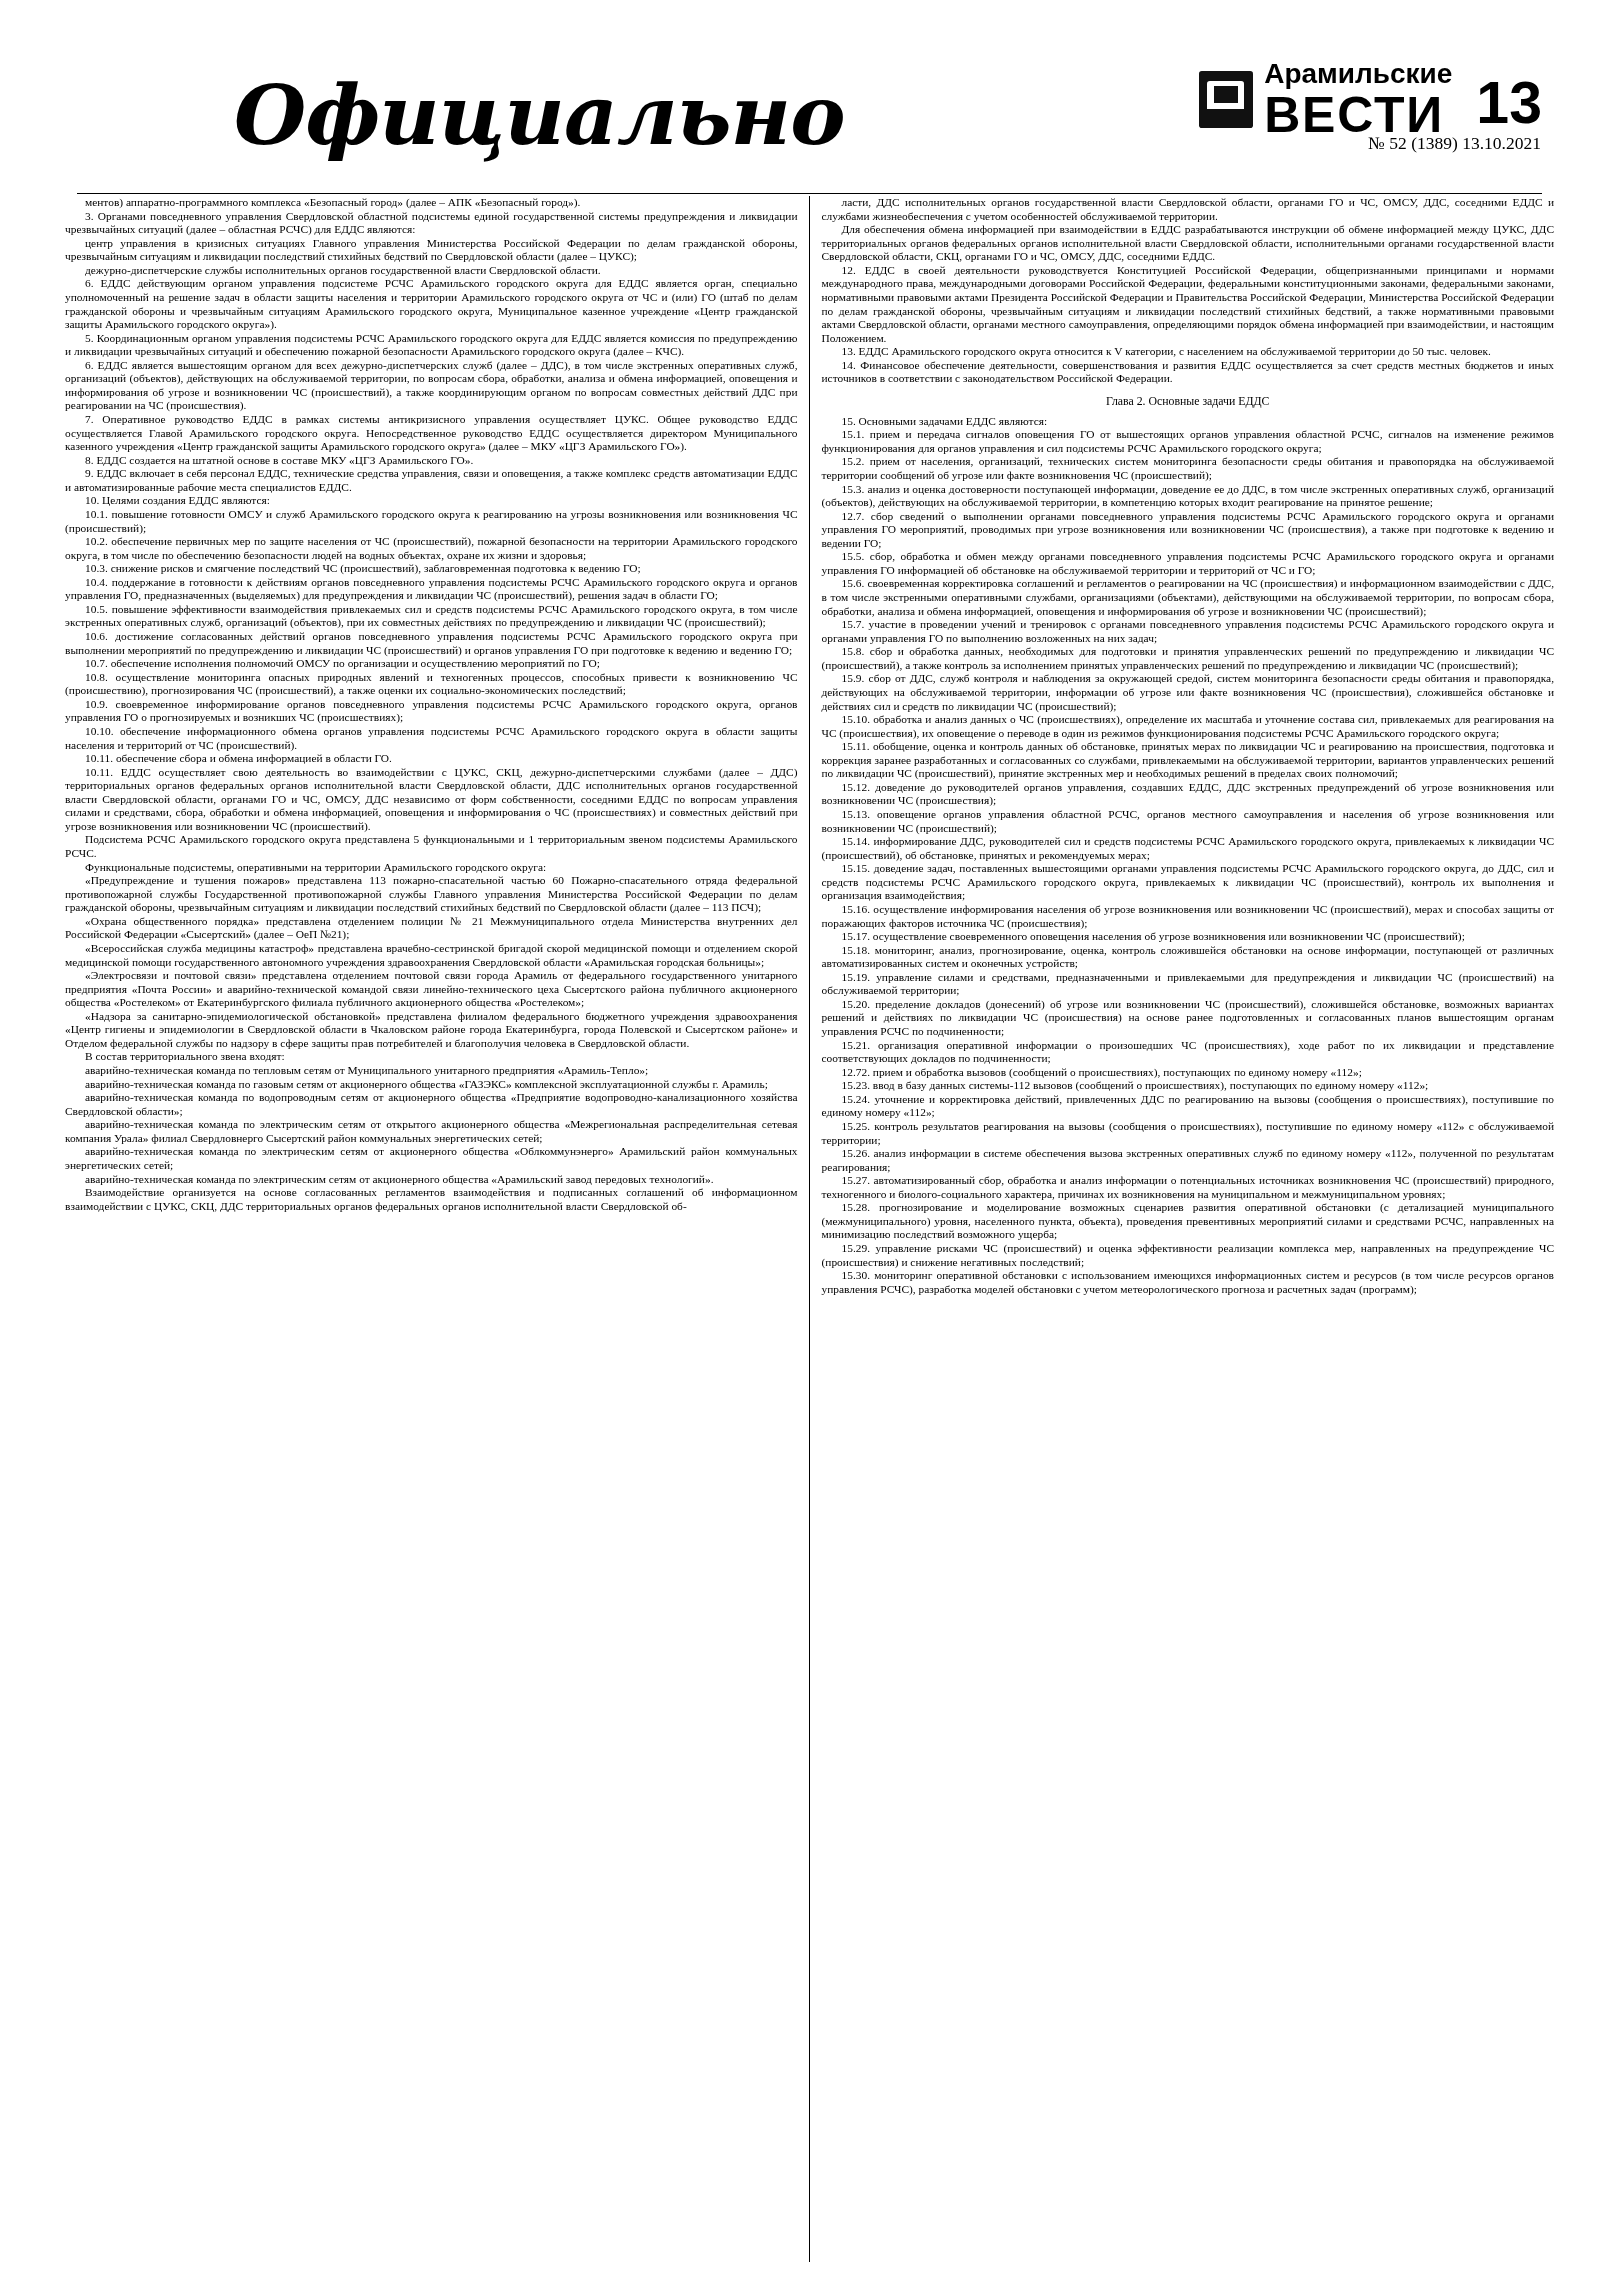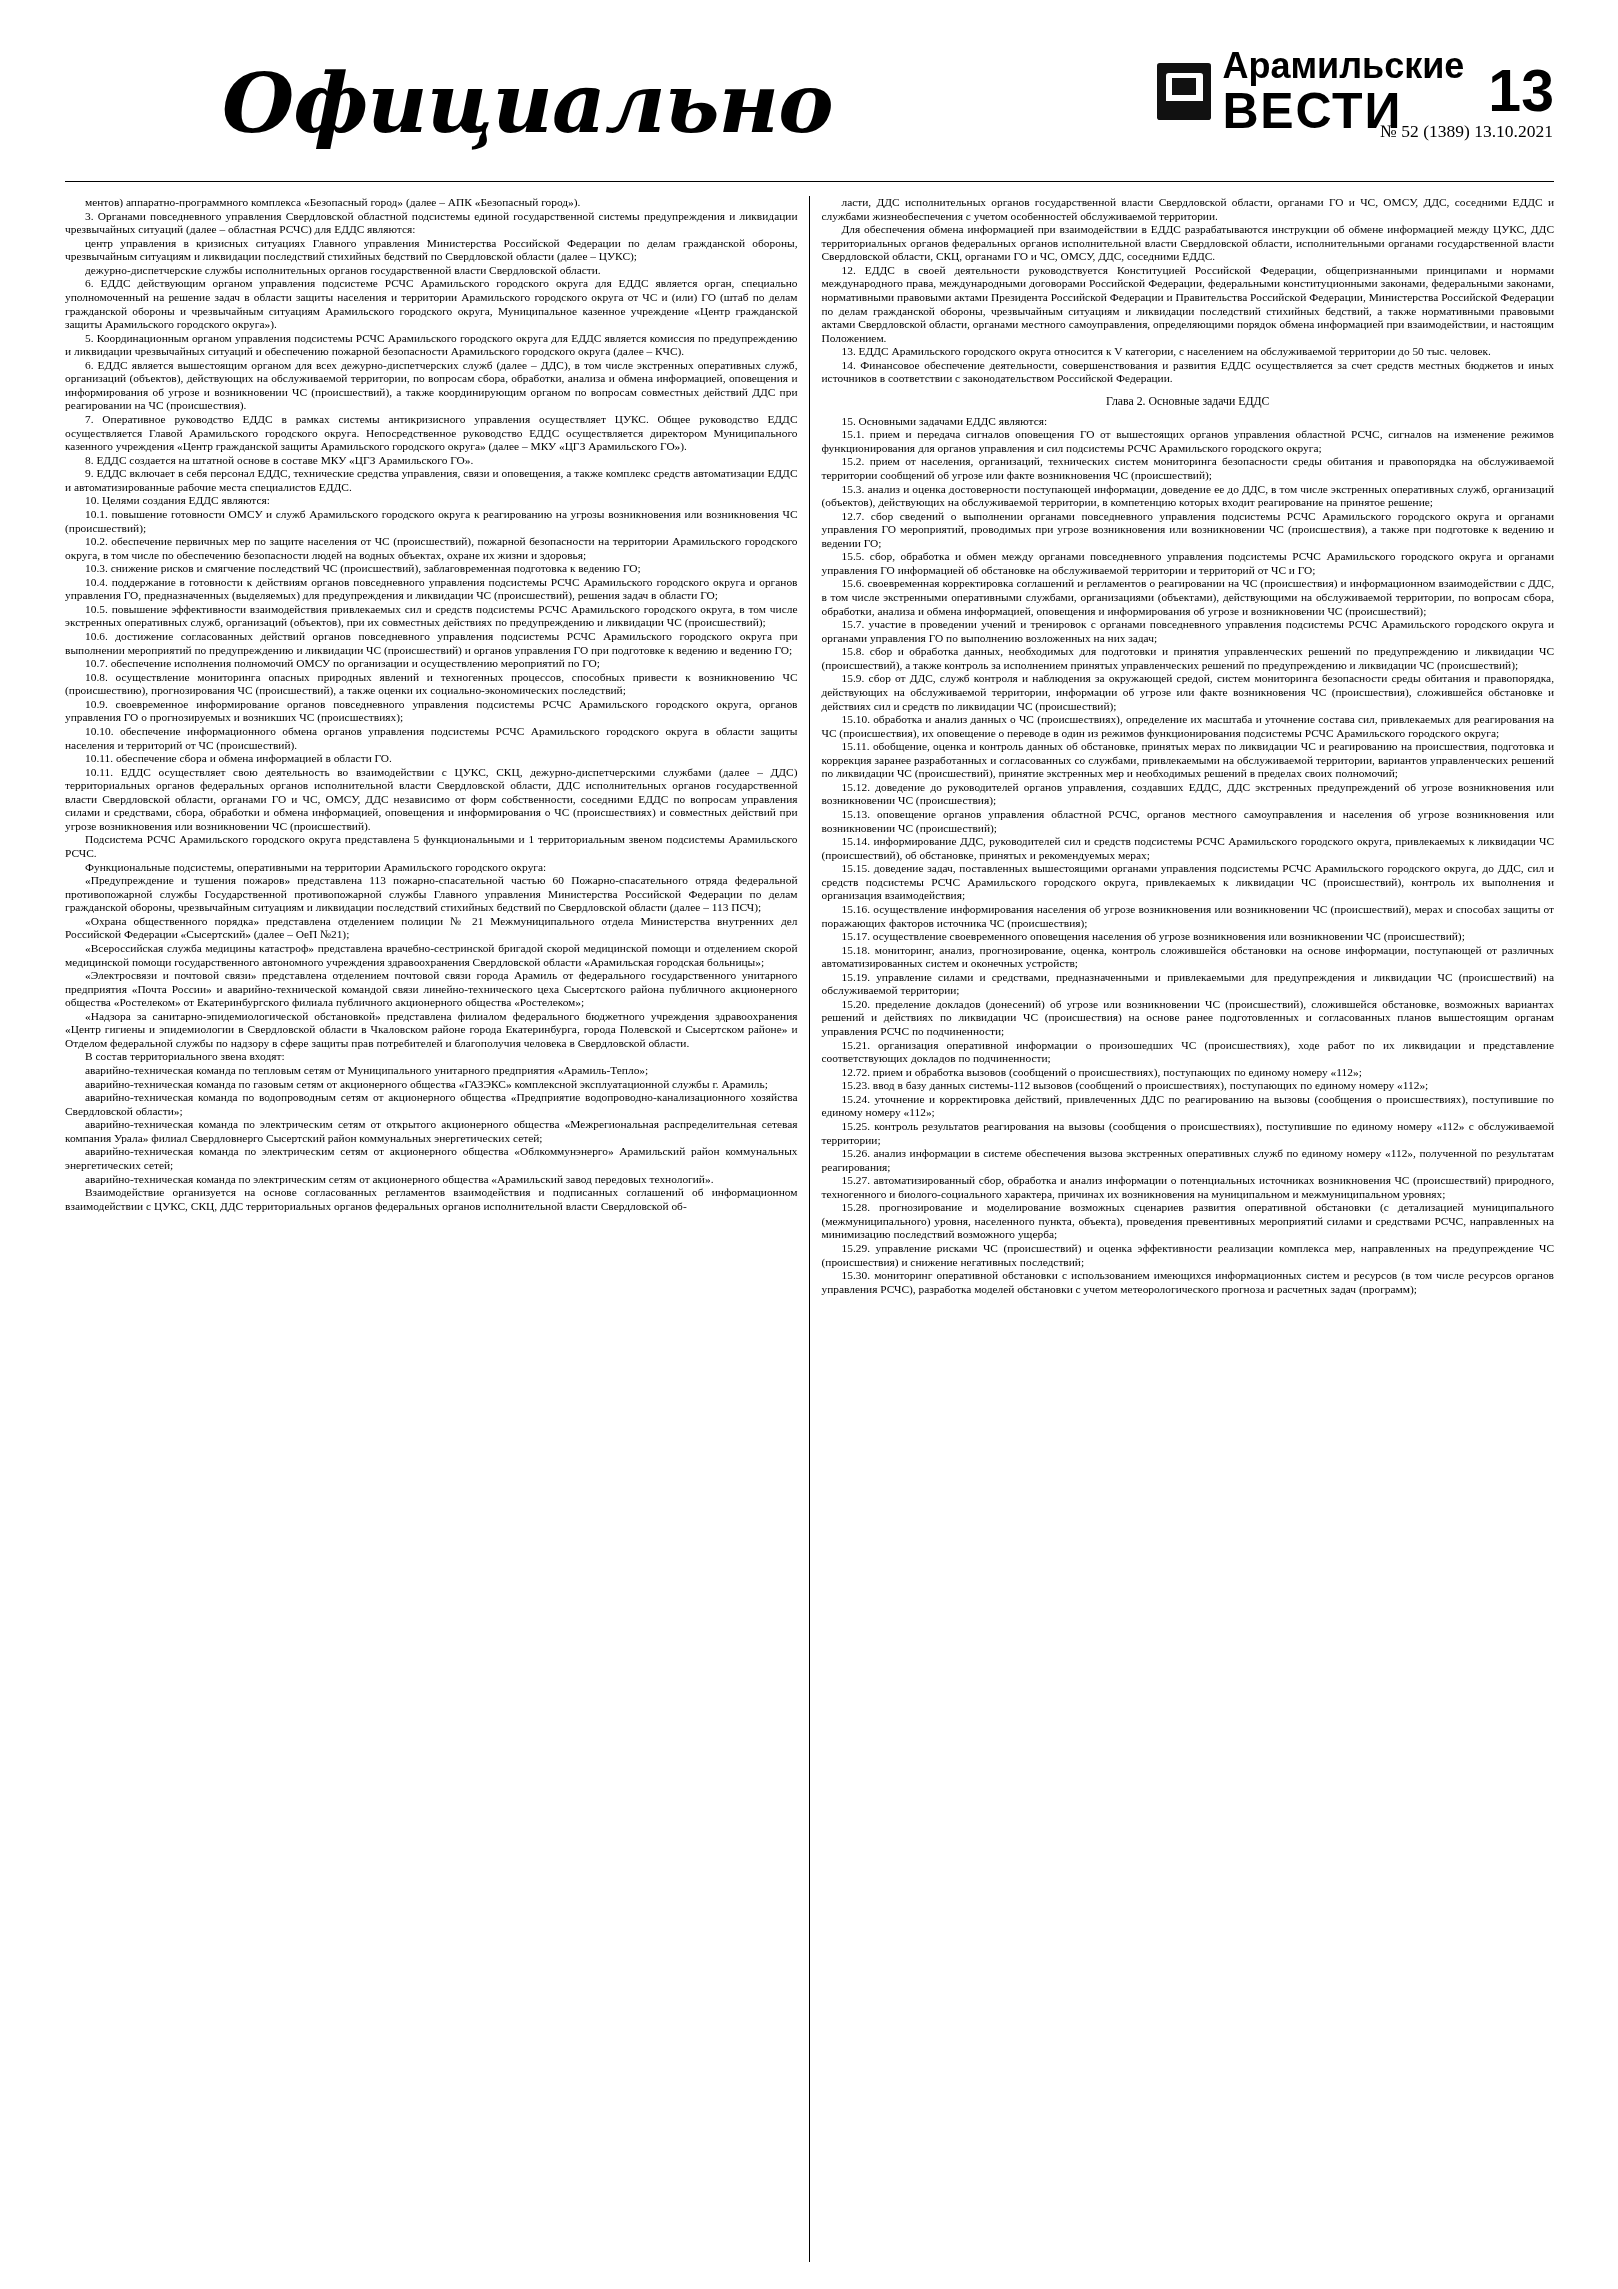--- a/index.html
+++ b/index.html
@@ -1,26 +1,26 @@
 <!DOCTYPE html>
 <html style="font-size:14.8px"><head>
 <meta charset="utf-8">
 <style>
   html,body{margin:0;padding:0;background:#ffffff;}
   body{width:1619px;height:2290px;font-family:"Liberation Serif",serif;color:#000;}
-  .page{width:1619px;height:2290px;position:relative;box-sizing:border-box;padding:0;}
+  .page{width:1619px;height:2290px;position:relative;box-sizing:border-box;padding:12px;}
   .masthead{position:relative;height:185px;padding:37px 65px 0 65px;box-sizing:border-box;}
   .mast-title{font-family:"DejaVu Serif",serif;font-style:italic;font-weight:bold;font-size:83px;letter-spacing:-0.9px;position:absolute;left:222px;top:54px;}
   .mast-right{position:absolute;right:65px;top:48px;display:flex;align-items:flex-start;}
   .logo-block{display:flex;align-items:center;}
   .crest{width:54px;height:57px;background:#111;position:relative;margin-right:11px;border-radius:2.8px;}
   .crest:before{content:"";position:absolute;left:8.3px;top:9.2px;width:37px;height:28px;background:#fff;border-radius:2.8px 2.8px 0 0;}
   .crest:after{content:"";position:absolute;left:14.8px;top:14.8px;width:24px;height:16.6px;background:#111;}
   .brand-lines{line-height:1;}
-  .brand-1{font-family:"Liberation Sans",sans-serif;font-size:36px;font-weight:bold;letter-spacing:0px;}
+  .brand-1{font-family:"Liberation Sans",sans-serif;font-size:28px;font-weight:bold;letter-spacing:0px;}
   .brand-2{font-family:"Liberation Sans",sans-serif;font-size:50px;font-weight:bold;letter-spacing:1.8px;margin-top:1.8px;}
   .pageno{font-family:"Liberation Sans",sans-serif;font-size:59px;font-weight:bold;margin-left:24px;line-height:1;margin-top:14px;}
   .issue{position:absolute;right:66px;top:121px;font-family:"Liberation Serif",serif;font-size:17.5px;}
   .rule{position:absolute;left:65px;right:65px;top:181px;border-top:1.8px solid #000;}
   .columns{position:absolute;left:65px;right:65px;top:196px;bottom:28px;display:flex;gap:24px;}
   .col{width:50%;font-size:11.4px;line-height:1.19;text-align:justify;}
   .col p{margin:0;text-indent:20px;hyphens:auto;}
   .col h3{font-size:11.8px;margin:8.3px 0 6.5px 0;text-align:center;font-weight:normal;text-indent:0;}
   .vsep{position:absolute;left:calc(50% - 0.9px);top:196px;bottom:28px;border-left:0.9px solid #000;}
 </style>

